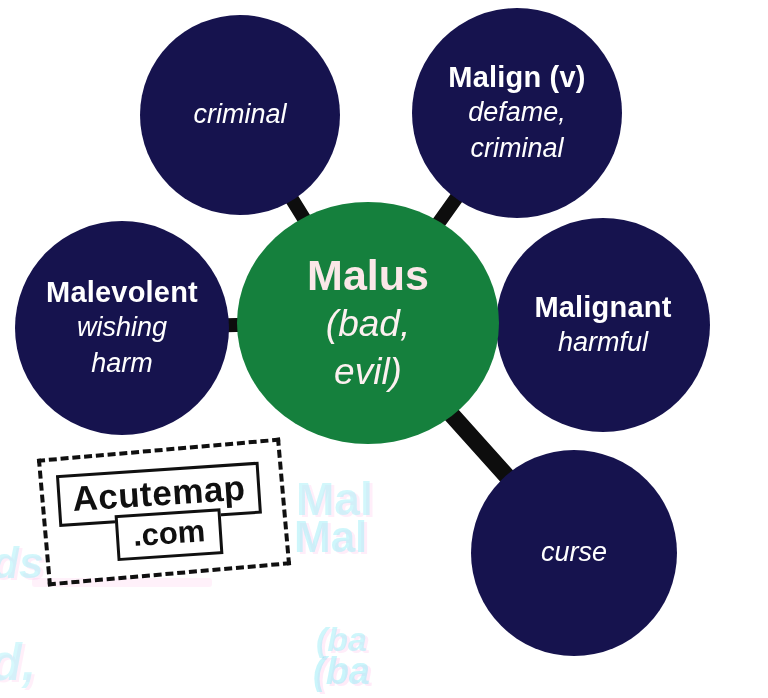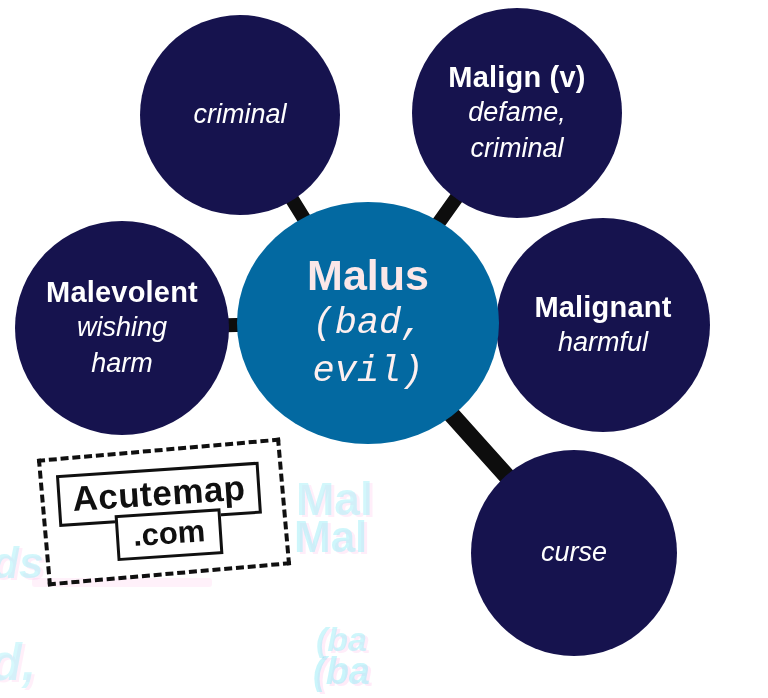--- a/index.html
+++ b/index.html
@@ -21,26 +21,26 @@
   .node{
     position:absolute;border-radius:50%;background:#16134e;z-index:2;
     display:flex;flex-direction:column;align-items:center;justify-content:center;
     text-align:center;color:#ffffff;
   }
   .node-word{font-weight:800;font-size:29px;line-height:1.25;letter-spacing:.2px;}
   .node-def{font-style:italic;font-size:27px;line-height:1.33;font-weight:400;}
 
   .center-node{
     position:absolute;left:237px;top:202px;width:262px;height:242px;
-    border-radius:50%;background:#0369a1;z-index:2;
+    border-radius:50%;background:#15803d;z-index:2;
     display:flex;flex-direction:column;align-items:center;justify-content:center;
     text-align:center;color:#fdeeee;
   }
   .center-word{font-weight:800;font-size:43px;line-height:1.15;color:#fbe7e8;}
-  .center-def{font-style:italic;font-size:37px;line-height:1.28;color:#fdf0f0;font-family:Liberation Mono, monospace;}
+  .center-def{font-style:italic;font-size:37px;line-height:1.28;color:#fdf0f0;}
 
   
   .stamp{
     position:absolute;left:42px;top:448px;width:244px;height:128px;
     transform:rotate(-5deg);z-index:3;
   }
   .stamp-dash{
     position:absolute;inset:0;border:4px dashed #101010;background:transparent;
   }
   .stamp-box1{

